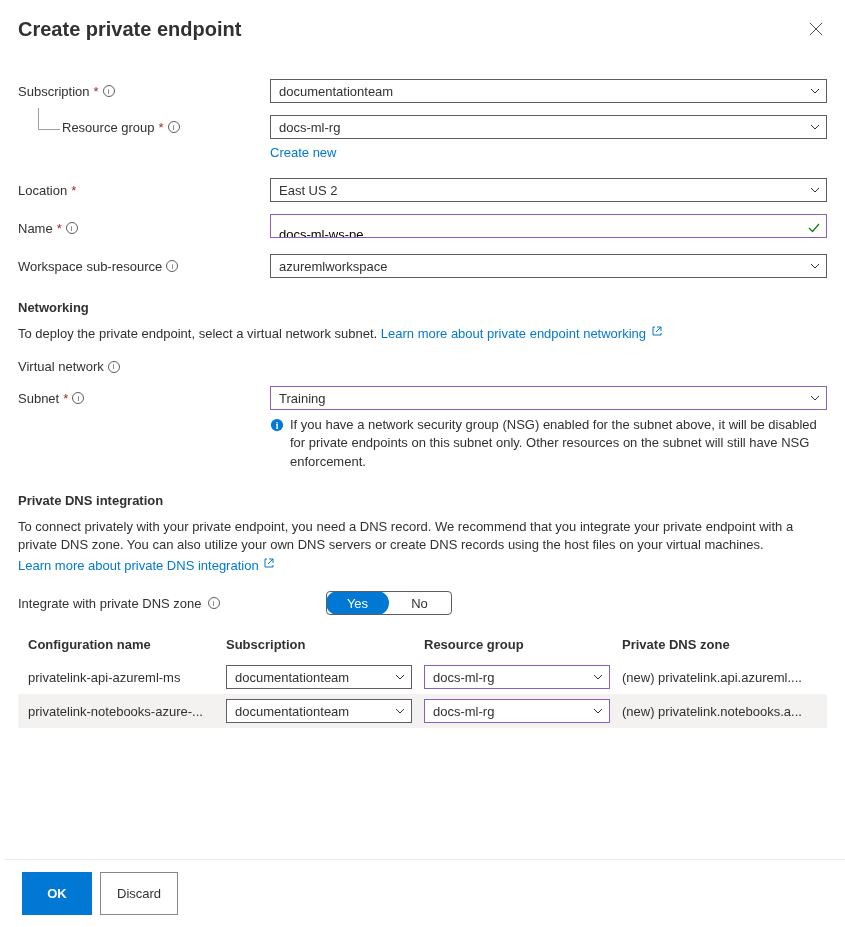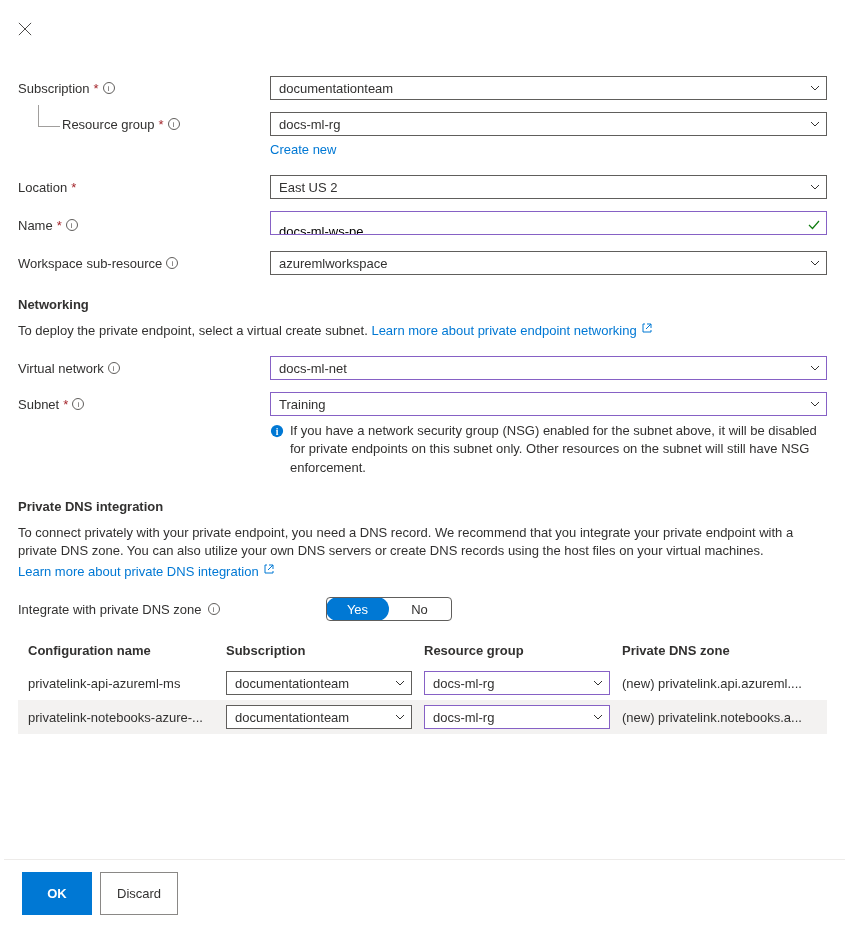--- a/index.html
+++ b/index.html
@@ -52,20 +52,21 @@
     .small-dropdown { width: 100%; height: 24px; border: 1px solid #605e5c; padding: 0 22px 0 8px; font-size: 13px; background: #fff; cursor: pointer; position: relative; display: flex; align-items: center; }
     .small-dropdown.purple { border-color: #8661c5; }
     .footer { position: absolute; bottom: 0; left: 4px; right: 0; padding: 12px 18px; border-top: 1px solid #edebe9; display: flex; gap: 8px; background: #fff; }
     .btn-primary { background: #0078d4; color: #fff; border: none; padding: 5px 20px; font-size: 13px; font-weight: 600; cursor: pointer; min-width: 70px; }
     .btn-secondary { background: #fff; color: #323130; border: 1px solid #8a8886; padding: 13px 16px; font-size: 13px; cursor: pointer; min-width: 70px; }
   </style>
 </head>
 <body>
 
 <div class="header">
+  <h1 class="title">Create private endpoint</h1>
   <div class="close-btn">
     <svg viewBox="0 0 16 16" width="14" height="14">
         <path d="M1 1 L15 15 M15 1 L1 15" stroke="#323130" stroke-width="1"></path>
       </svg>
   </div>
 </div>
 
 <div class="form-row">
   <div class="label-col">
     <span>Subscription</span>
@@ -141,41 +142,33 @@
       <span>azuremlworkspace</span>
       <svg class="dropdown-chevron" width="10" height="6" viewBox="0 0 10 6">
           <path d="M1 1 L5 5 L9 1" stroke="#323130" stroke-width="1" fill="none"></path>
         </svg>
     </div>
   </div>
 </div>
 
 <div class="section-heading">Networking</div>
 <div class="section-text">
-  <span>To deploy the private endpoint, select a virtual create subnet.</span>
+  <span>To deploy the private endpoint, select a virtual network subnet.</span>
   <a class="link">
     <span>Learn more about private endpoint networking</span>
     <svg class="ext-link-icon" width="10" height="10" viewBox="0 0 10 10">
         <path d="M3 1 H1 V9 H9 V7 M5 1 H9 V5 M9 1 L4 6" stroke="#0078d4" stroke-width="1" fill="none"></path>
       </svg>
   </a>
 </div>
 
 <div class="form-row">
   <div class="label-col">
     <span>Virtual network</span>
     <span class="info-icon">i</span>
-  </div>
-  <div class="input-col">
-    <div class="dropdown purple">
-      <span>docs-ml-net</span>
-      <svg class="dropdown-chevron" width="10" height="6" viewBox="0 0 10 6">
-          <path d="M1 1 L5 5 L9 1" stroke="#323130" stroke-width="1" fill="none"></path>
-        </svg>
-    </div>
   </div>
 </div>
 
 <div class="form-row" style="margin-bottom:4px">
   <div class="label-col">
     <span>Subnet</span>
     <span class="required">*</span>
     <span class="info-icon">i</span>
   </div>
   <div class="input-col">

